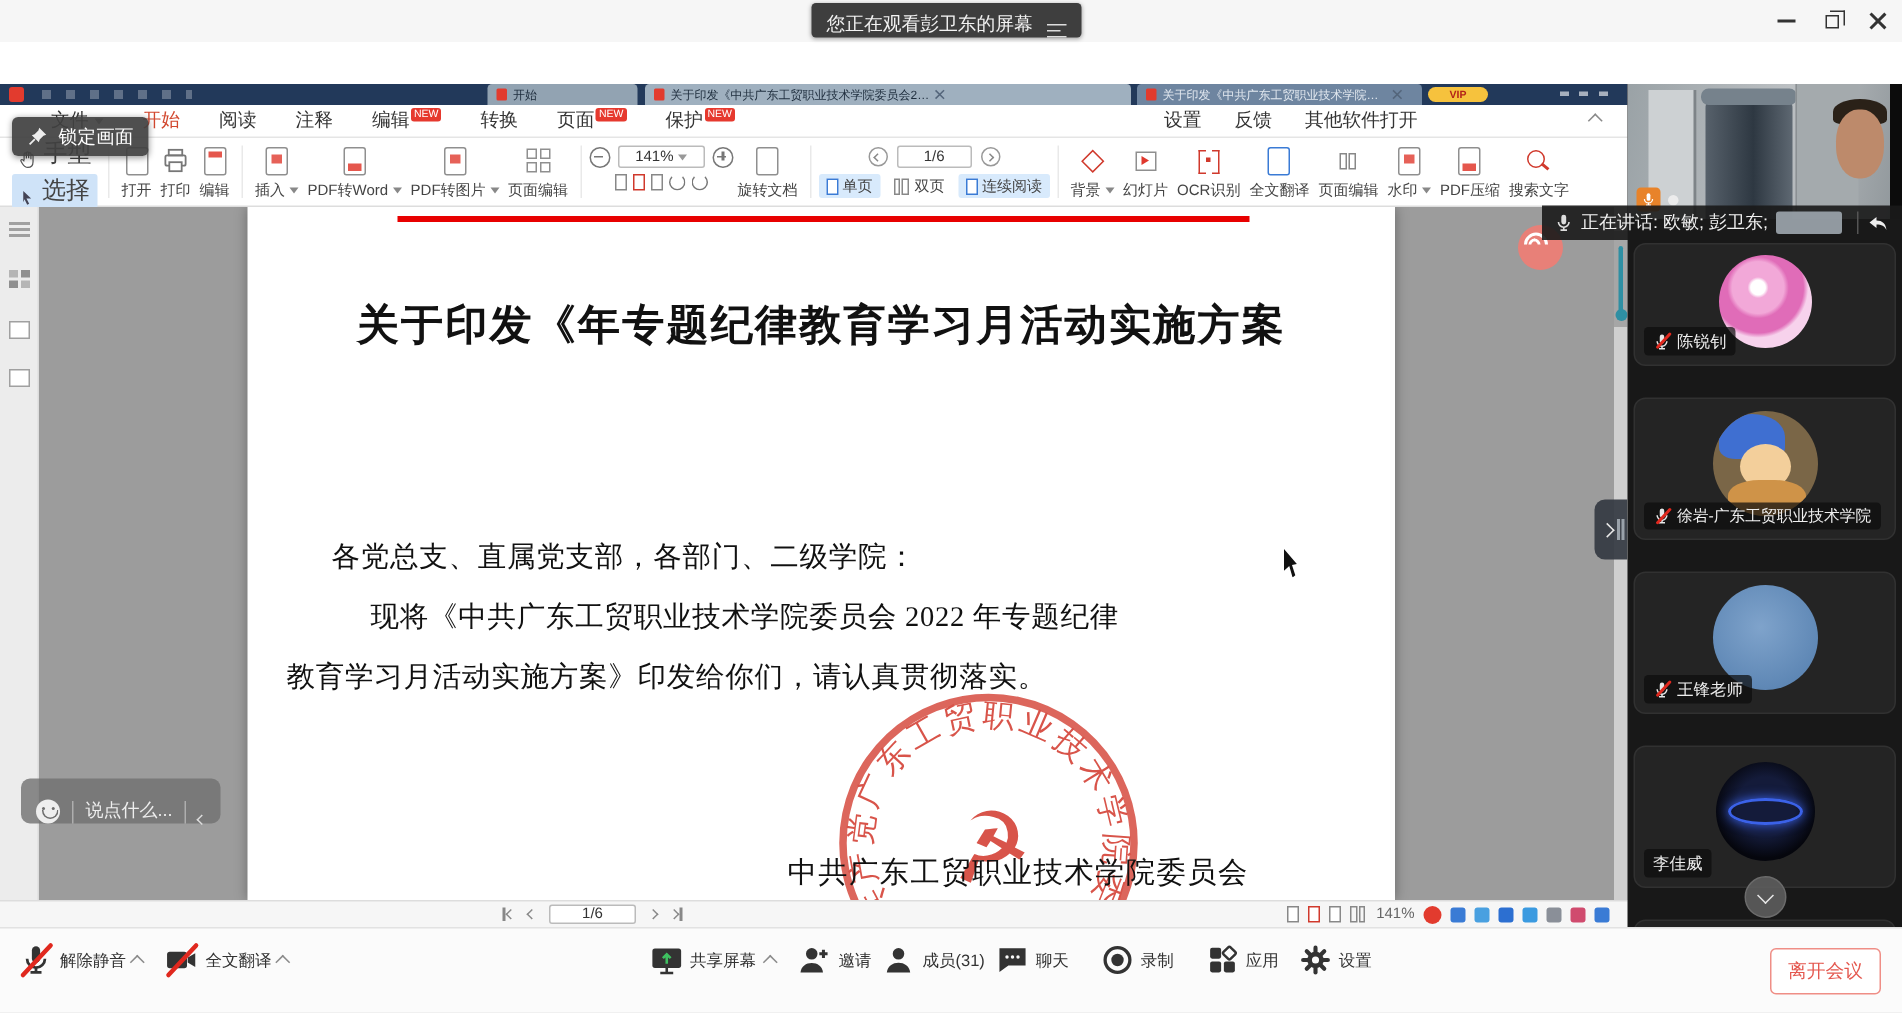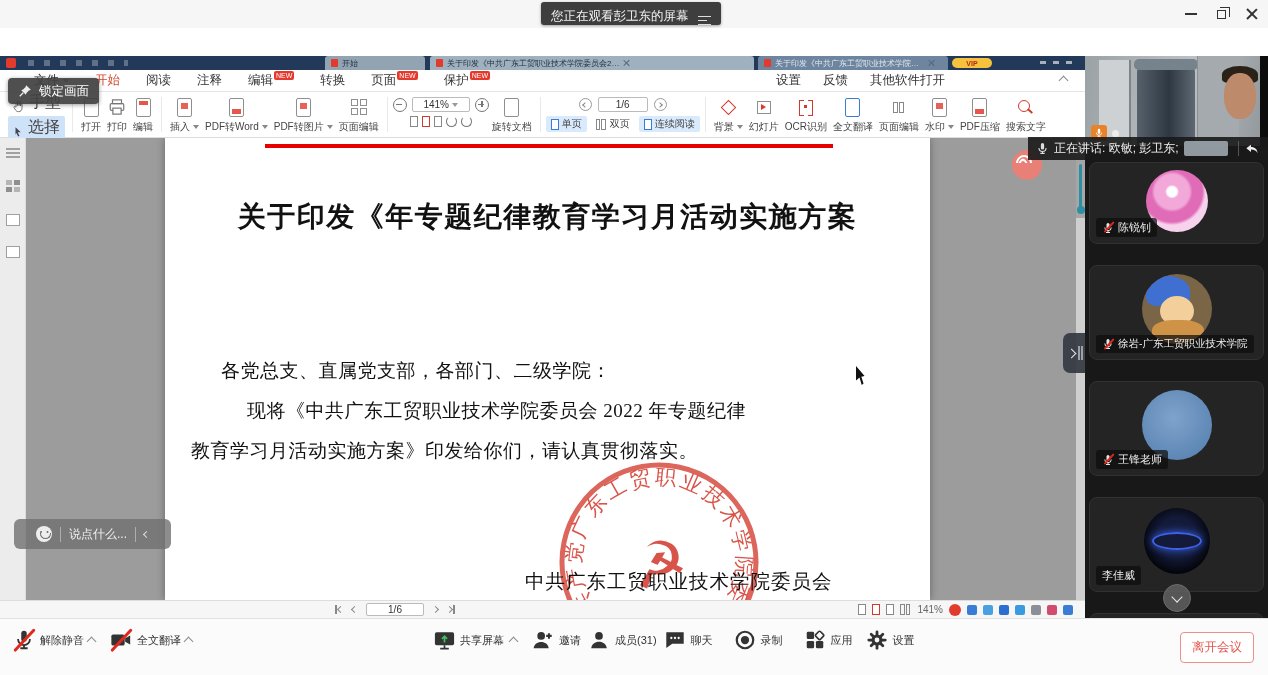--- a/index.html
+++ b/index.html
@@ -104,21 +104,21 @@
   .scrollthumb{position:absolute;right:0;top:16px;width:9px;height:64px;background:#a6a6a6}
   .tealpin{position:absolute;right:3px;top:26px;width:3px;height:46px;background:#2e8fa3;border-radius:2px}
   .tealdot{position:absolute;right:0px;top:68px;width:8px;height:8px;border-radius:50%;background:#2e8fa3}
   .handle{position:absolute;right:0;top:195px;width:22px;height:40px;background:rgba(52,58,66,.92);border-radius:7px 0 0 7px;display:flex;align-items:center;justify-content:center;gap:3px}
   .handle .bars{width:1.6px;height:14px;background:#9aa2aa;box-shadow:3px 0 0 #9aa2aa}
   .pfoot{position:absolute;left:0;top:544px;width:100%;height:18px;background:#f6f6f6;border-top:1px solid #ddd;display:flex;align-items:center;font-size:10px;color:#666}
   .skipbar{width:2px;height:9px;background:#888;display:inline-block}
   .dot{width:10px;height:10px;border-radius:2px;display:inline-block}
   
   .locktip{position:absolute;left:8px;top:22px;height:26px;padding:0 10px;background:rgba(64,64,64,.92);border-radius:4px;display:flex;align-items:center;gap:7px;color:#fff;font-size:12.5px;z-index:40;box-shadow:0 1px 4px rgba(0,0,0,.4)}
-  .chatov{position:absolute;left:14px;top:463px;height:30px;padding:0 22px;background:rgba(112,112,112,.8);border-radius:6px;display:flex;align-items:center;gap:8px;z-index:40;color:#eee;font-size:12px}
+  .chatov{position:absolute;left:14px;top:463px;height:30px;padding:0 10px;background:rgba(112,112,112,.8);border-radius:6px;display:flex;align-items:flex-end;gap:8px;z-index:40;color:#eee;font-size:12px}
   .smiley{width:16px;height:16px;border-radius:50%;background:#eee;position:relative}
   .smiley::before{content:"";position:absolute;left:3.5px;top:4.5px;width:2.4px;height:2.4px;border-radius:50%;background:#6d6d6d;box-shadow:6.5px 0 0 #6d6d6d}
   .smiley::after{content:"";position:absolute;left:3.5px;top:7px;width:9px;height:5px;border:1.6px solid #6d6d6d;border-top:none;border-radius:0 0 9px 9px}
   .vdiv{width:1px;height:15px;background:rgba(255,255,255,.4)}
   .reaction{position:absolute;left:1012px;top:94px;width:30px;height:30px;border-radius:50%;background:#e88078;z-index:30;overflow:hidden}
   .reaction i{position:absolute;border:2px solid #fff;border-radius:50%;border-left-color:transparent;border-bottom-color:transparent;transform:rotate(-45deg)}
   
   .sidebar{position:absolute;left:1085px;top:56px;width:183px;height:562px;background:#181818;overflow:hidden}
   .webcam{position:absolute;left:0;top:0;width:183px;height:90px;background:linear-gradient(100deg,#9aa2a6,#bcc0c3 55%,#8e9599);overflow:hidden}
   .tile{position:relative;background:#242424;border:1px solid #313131;border-radius:8px;overflow:hidden}

